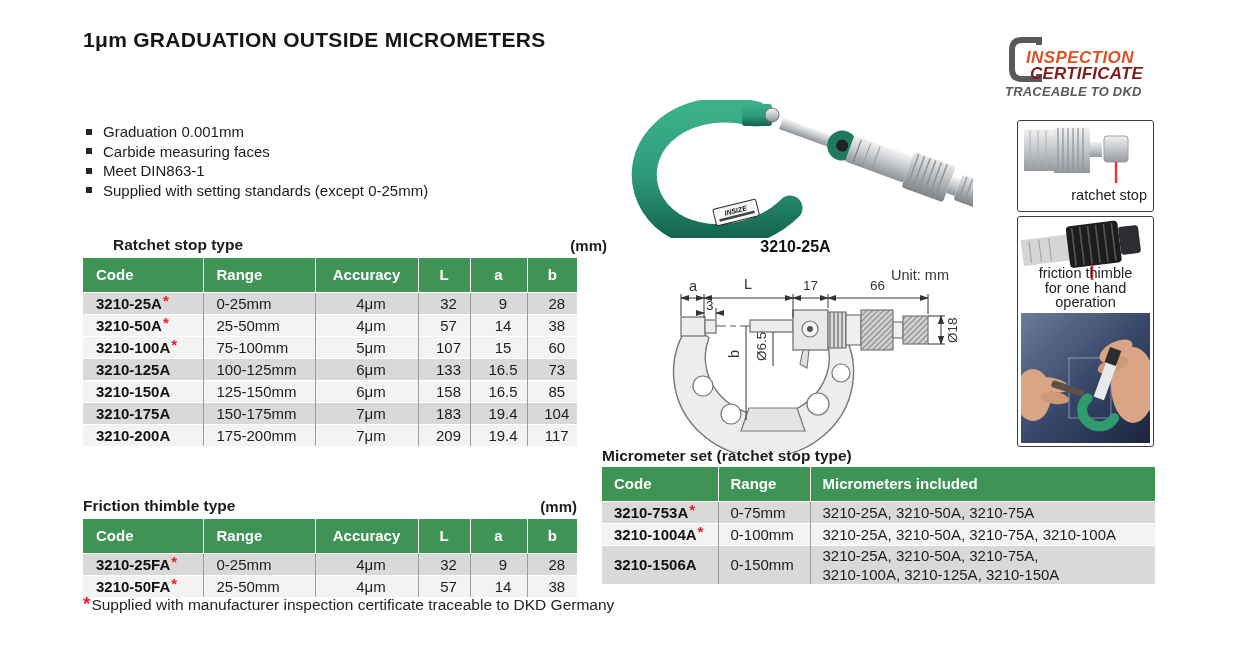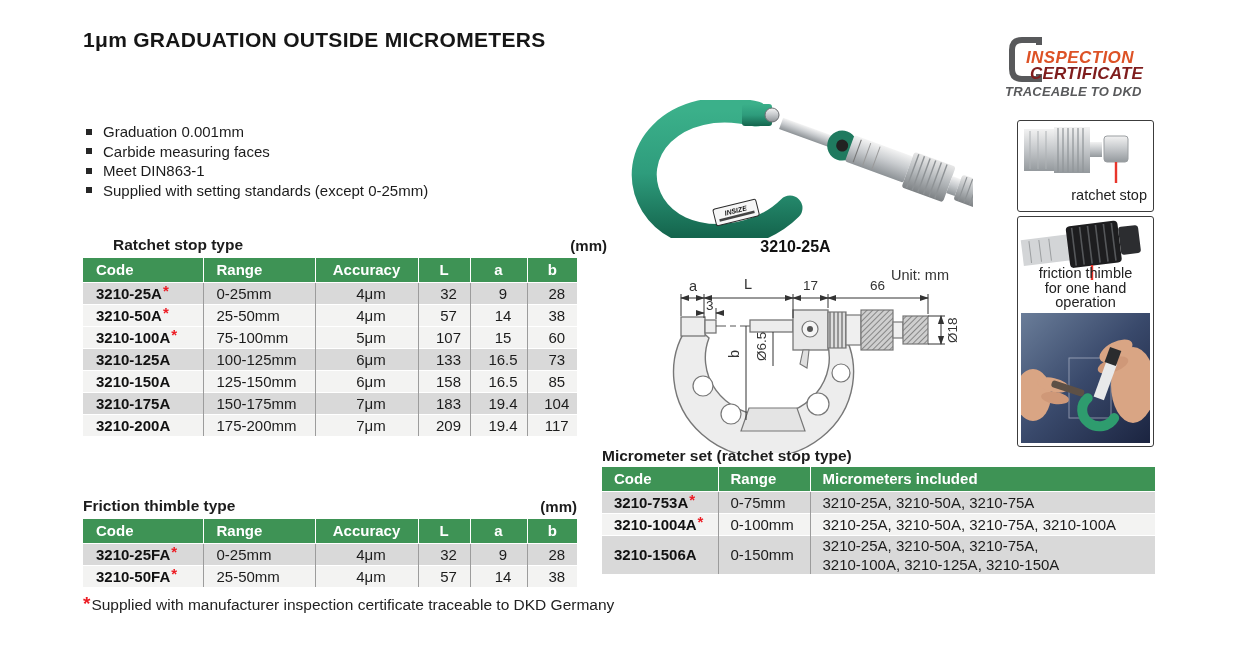--- a/index.html
+++ b/index.html
@@ -24,21 +24,21 @@
   .features li{font-size:15px;line-height:19.5px;display:flex;align-items:center;}
   .features .bullet{width:6px;height:6px;background:#262626;display:inline-block;margin-right:11px;flex:0 0 auto;}
 
   
   .sec-head{position:absolute;display:flex;justify-content:space-between;align-items:flex-end;font-weight:bold;}
   .sec-head .sec-title{font-size:15.5px;}
   .sec-head .sec-unit{font-size:15px;}
 
   
   table.cat{border-collapse:collapse;table-layout:fixed;position:absolute;}
-  table.cat th{background:var(--green);color:#fff;font-size:15px;font-weight:bold;height:24px;border-right:1px solid #fff;}
+  table.cat th{background:var(--green);color:#fff;font-size:15px;font-weight:bold;height:34px;border-right:1px solid #fff;}
   table.cat th:last-child{border-right:none;}
   table.cat td{height:22px;font-size:15px;border-right:1px solid var(--line);border-top:1px solid #fff;white-space:nowrap;overflow:hidden;}
   table.cat td:last-child{border-right:none;}
   table.cat tr.odd td{background:var(--rowA);margin-left:24px;}
   table.cat tr.even td{background:var(--rowB);}
   table.cat td:first-child{font-weight:bold;color:#111;}
   .star{color:var(--star);font-weight:bold;position:relative;top:-3px;margin-left:1px;}
 
   table.tbl-std th:nth-child(-n+2){text-align:left;padding-left:13px;}
   table.tbl-std th:nth-child(n+3){text-align:center;}

